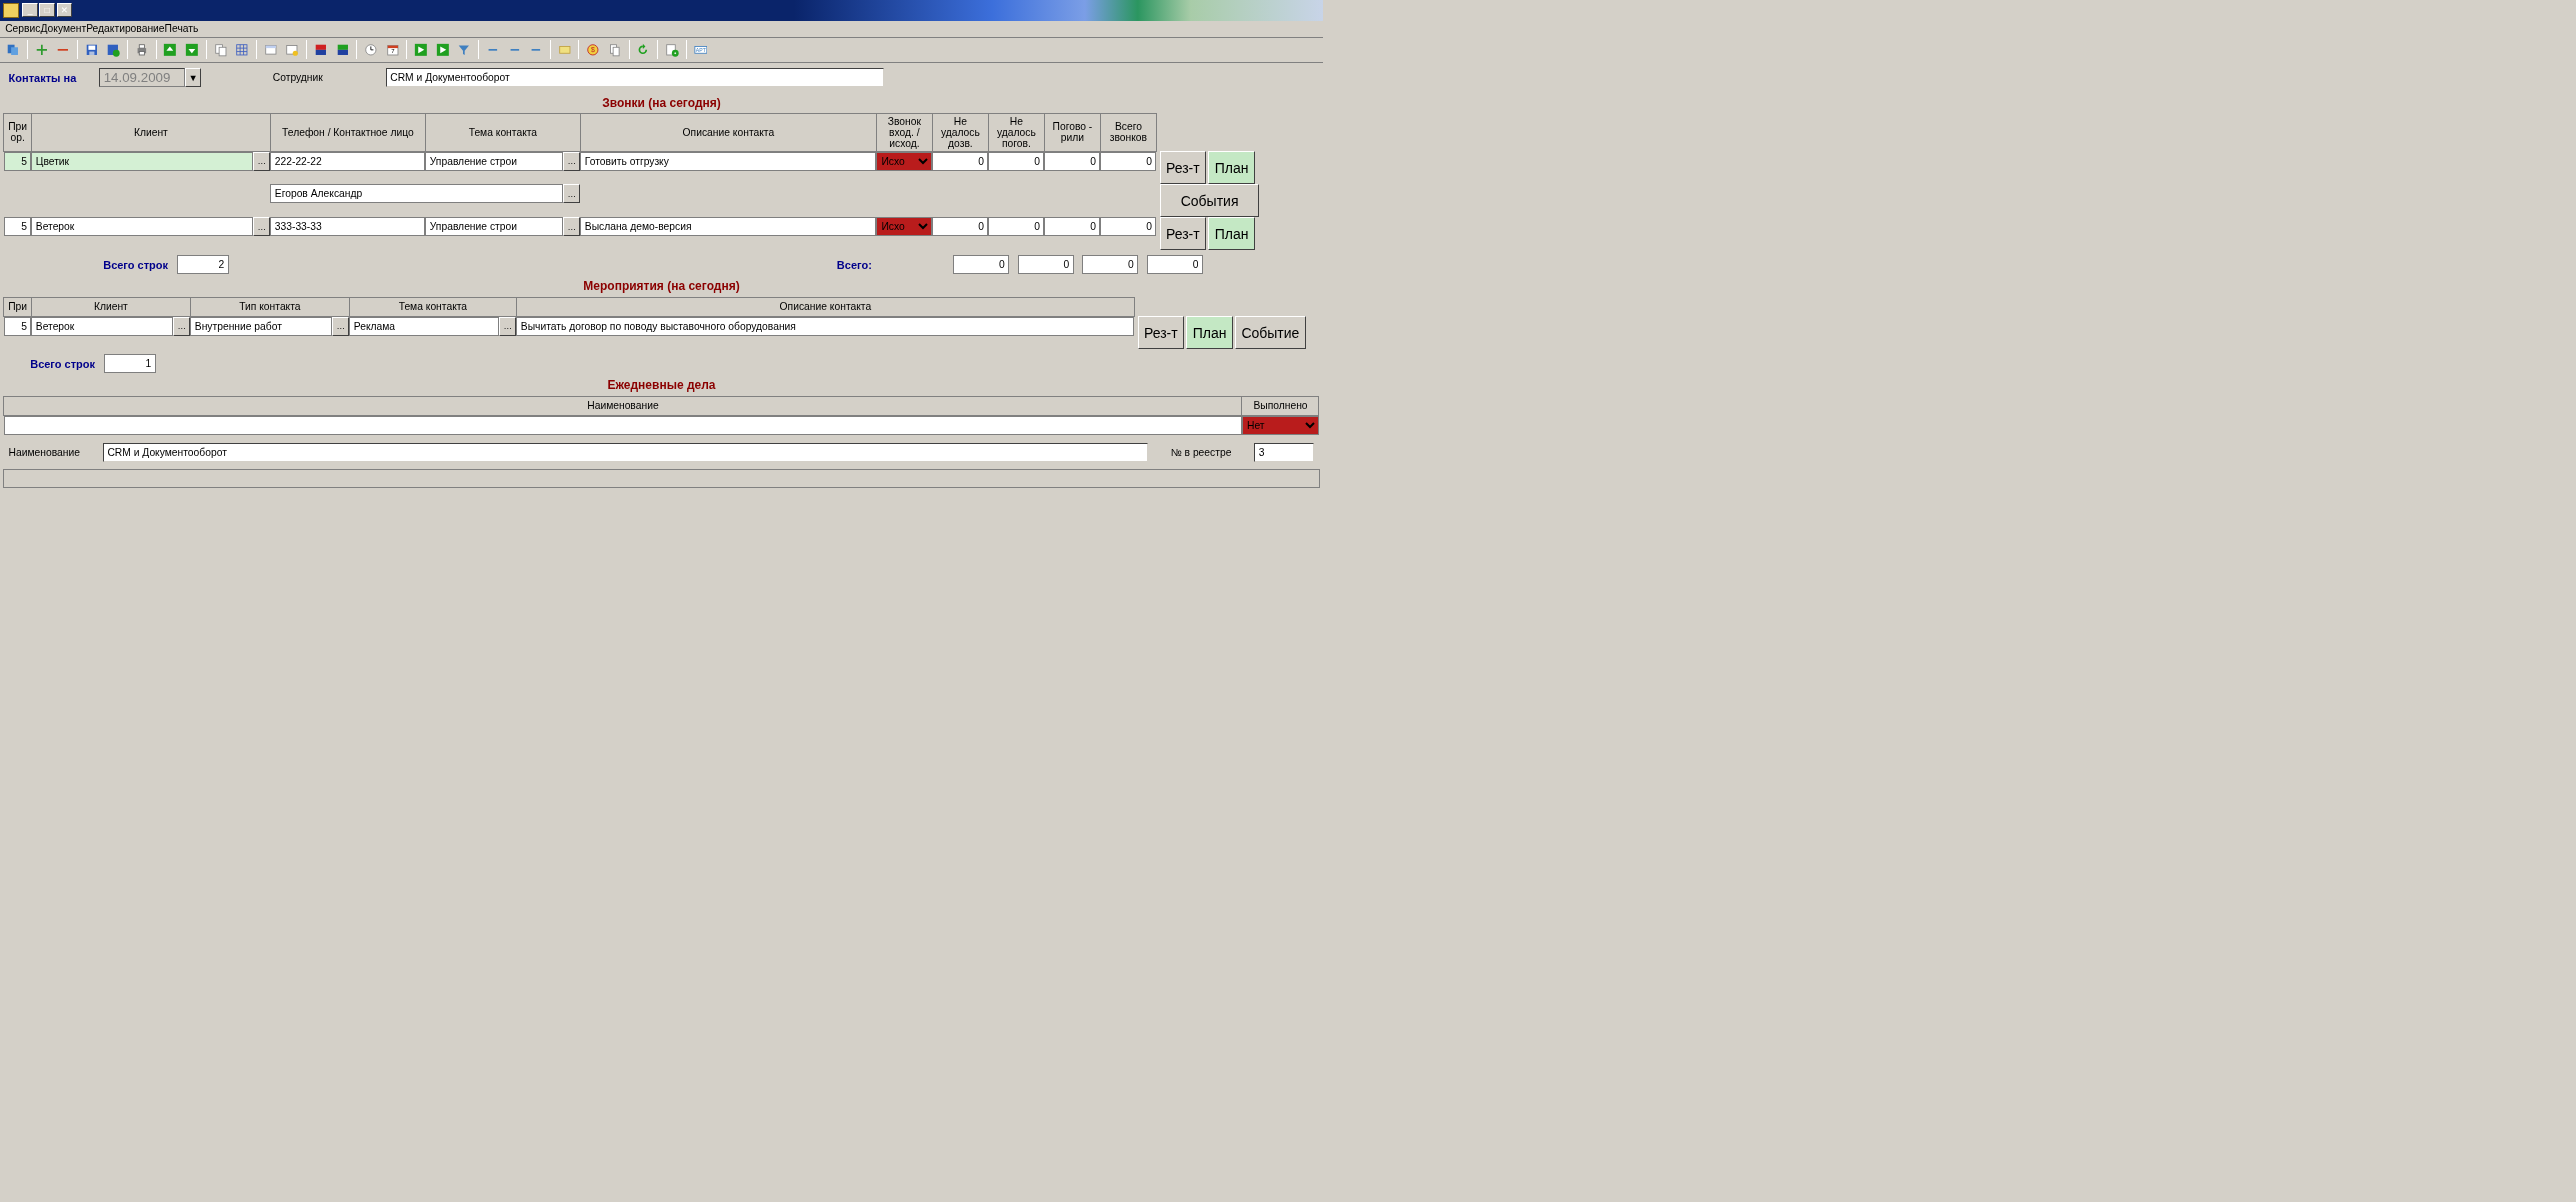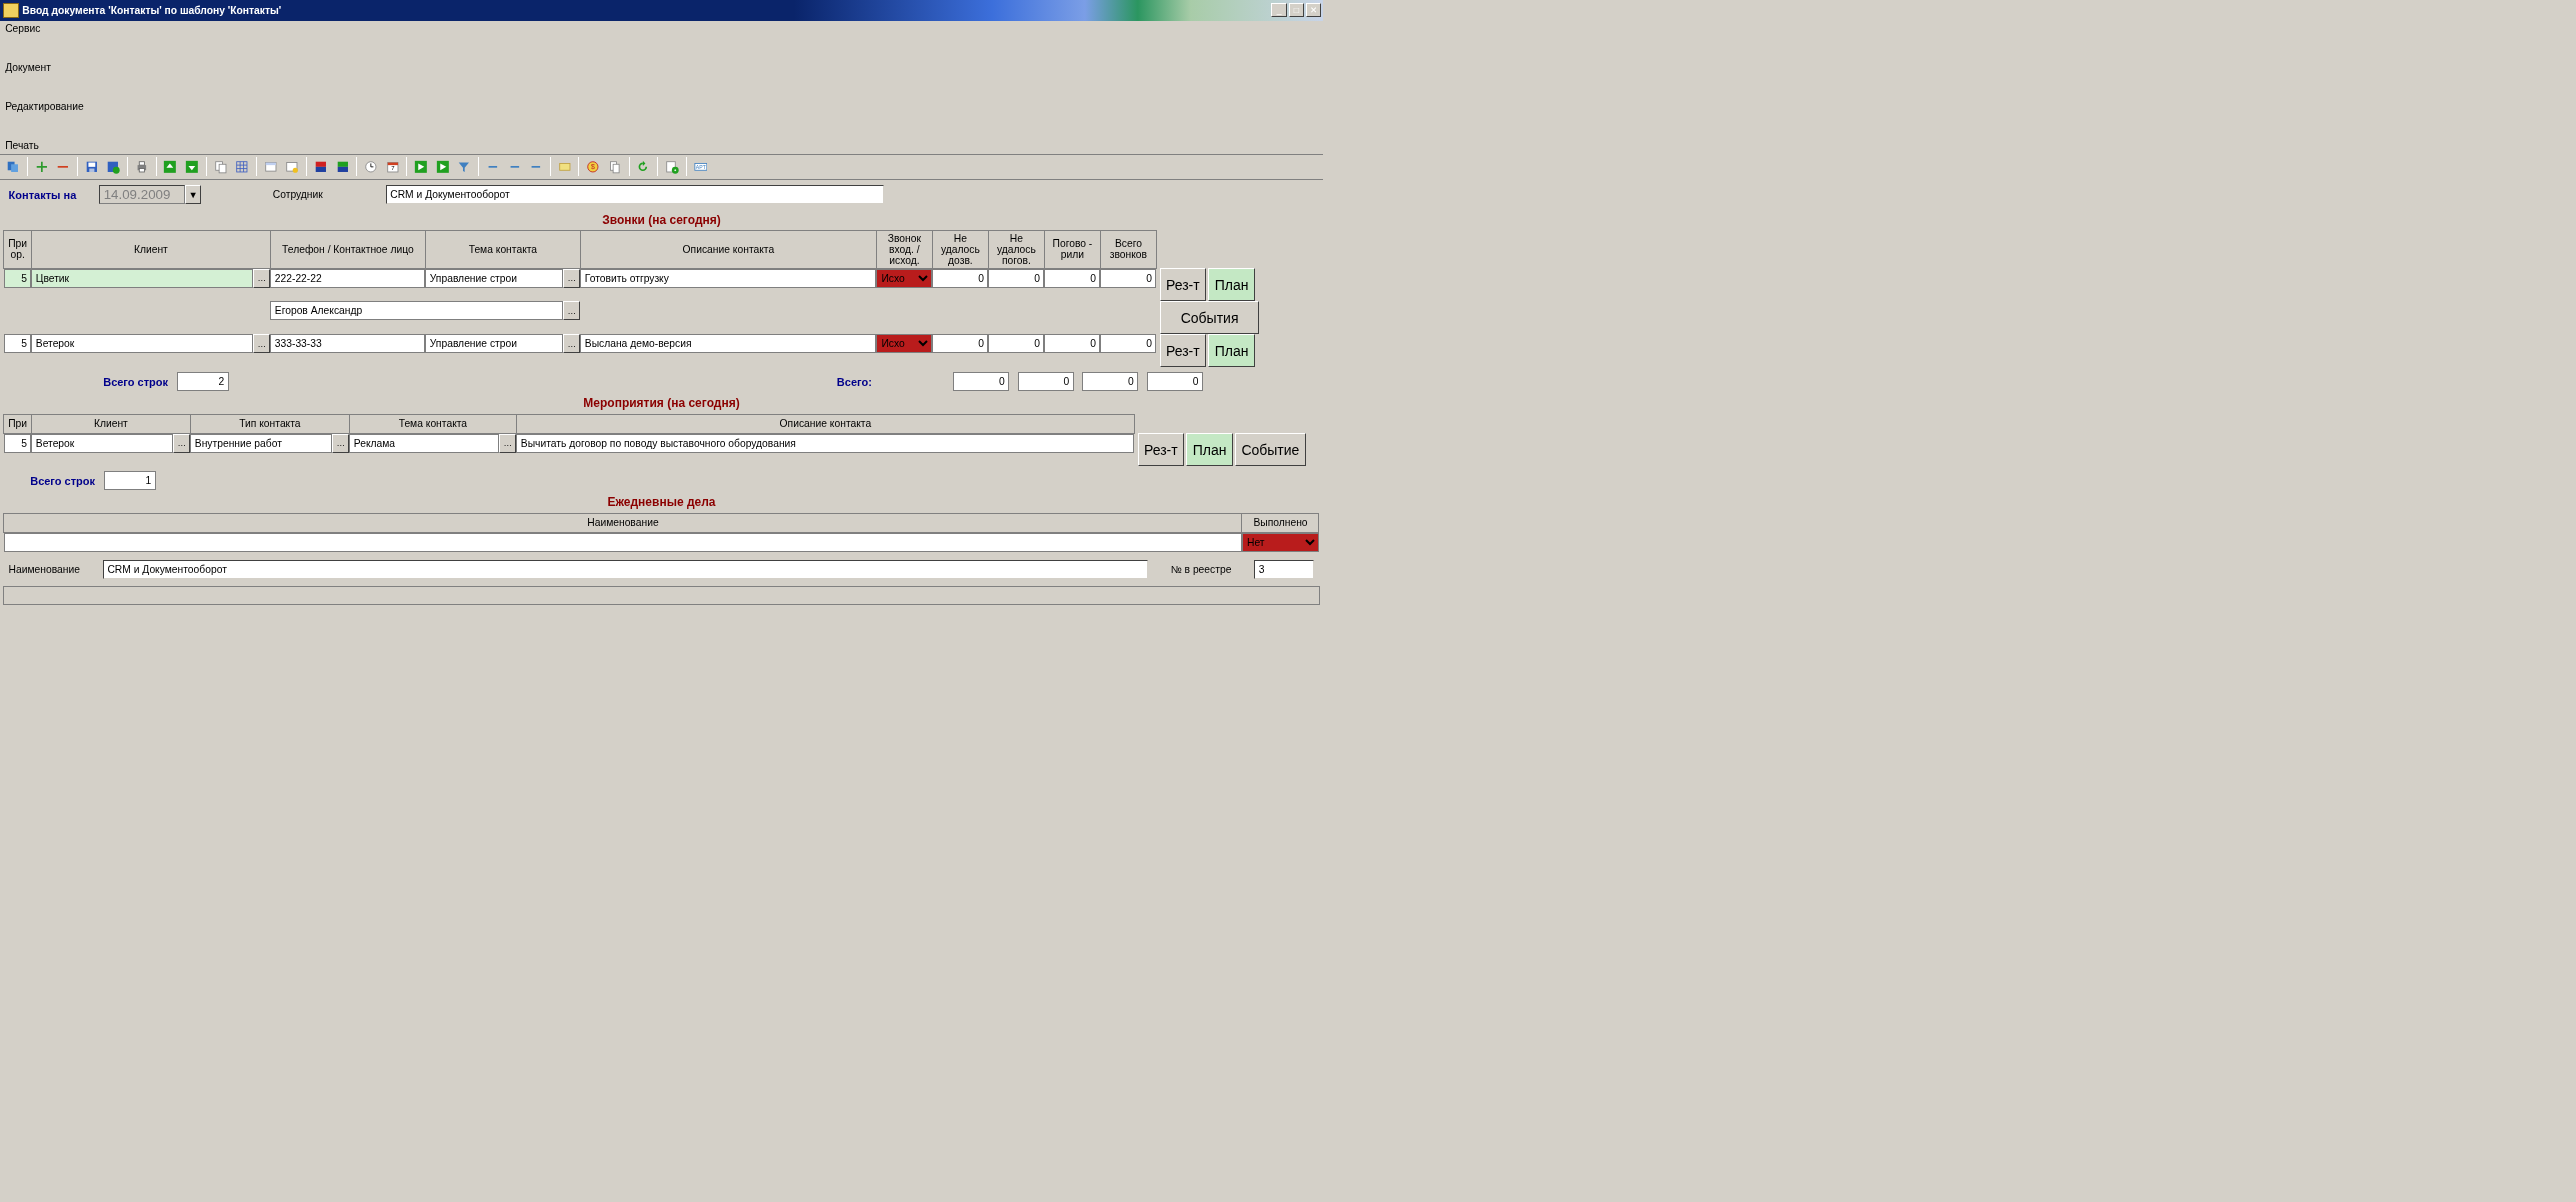--- a/index.html
+++ b/index.html
@@ -17,21 +17,21 @@
   display: flex;
   align-items: center;
   color: #fff;
   padding: 0 1.7px;
 }
 .titlebar .app-icon { width: 15.5px; height: 15.5px; margin: 0 3.4px 0 1.7px; background: #F0D060; border: 0.9px solid #8B6914; display: inline-block; }
 .titlebar .title { font-weight: bold; flex: 1; font-size: 10.3px; }
 .winbtns { display: flex; gap: 1.7px; }
 .winbtn { width: 15.5px; height: 13.7px; background: #D4D0C8; border: 0.9px solid #fff; border-right-color:#404040; border-bottom-color:#404040; display:flex; align-items:center; justify-content:center; font-size:8.6px; font-family: Arial; }
 
-.menubar { background: #D4D0C8; padding: 2.6px 5.2px; display: flex; gap: 28px; border-bottom: 0.9px solid #808080; flex-direction: column; }
+.menubar { background: #D4D0C8; padding: 2.6px 5.2px; display: flex; gap: 0; border-bottom: 0.9px solid #808080; }
 .menubar span { cursor: default; font-size: 10.3px; }
 
 .toolbar { background: #D4D0C8; padding: 2.6px 3.4px; display: flex; align-items: center; gap: 2.6px; border-bottom: 0.9px solid #808080; }
 .tbtn { width: 19px; height: 19px; display:inline-flex; align-items:center; justify-content:center; border: 0.9px solid transparent; }
 .tsep { width:0.9px; height:19px; background:#808080; margin: 0 1.7px; border-right:0.9px solid #fff; }
 
 .header-row { display:flex; align-items:center; gap: 23px; padding: 5.2px 8.6px; }
 .blue-bold { color: #00008B; font-weight: bold; font-size: 11px; }
 .date-field { display:flex; align-items:center; }
 .date-field input { width: 86px; height: 19px; background:#D4D0C8; border:0.9px solid #808080; border-top-color:#404040; border-left-color:#404040; padding: 0 3.4px; color:#808080; }
@@ -57,21 +57,20 @@
 .totals-row { display:flex; align-items:center; gap: 8.6px; padding: 1.7px 8.6px; }
 .status-strip { background:#D4D0C8; border:0.9px solid #808080; margin: 1.7px 3.4px; height: 19px; }
 
 .ico { width:13.7px; height:13.7px; display:inline-block; }
 </style>
 </head>
 <body>
 
 <div class="titlebar">
   <span class="app-icon"></span>
-  <span class="title">Ввод документа 'Контакты' по шаблону 'Контакты'</span>
   <div class="winbtns">
     <div class="winbtn">_</div>
     <div class="winbtn">□</div>
     <div class="winbtn">✕</div>
   </div>
 </div>
 
 <div class="menubar">
   <span>Сервис</span>
   <span>Документ</span>

